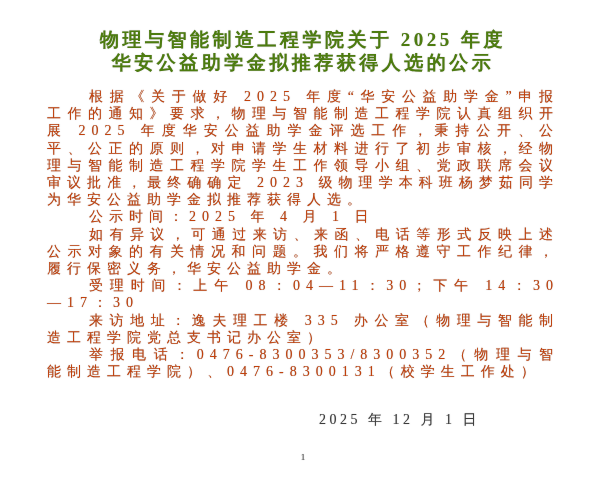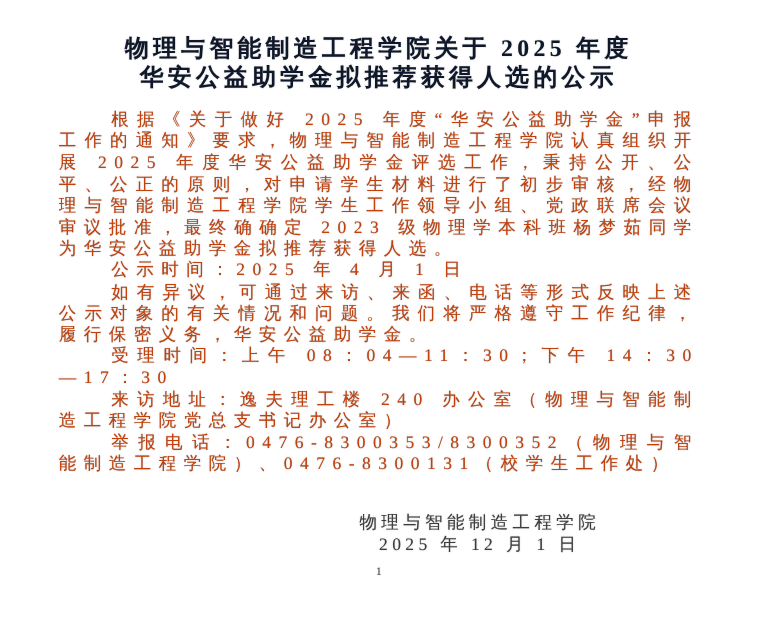--- a/index.html
+++ b/index.html
@@ -23,21 +23,21 @@
     padding: 28px 47px 0 47px;
     text-shadow: 0 0 1px rgba(90,90,90,0.55);
   }
   .doc-title {
     margin: 0 0 14px 0;
     text-align: center;
     font-size: 19px;
     font-weight: bold;
     line-height: 23px;
     letter-spacing: 3.5px;
-    color: #0f172a;
+    color: #4d7c0f;
   }
   .doc-title .title-line {
     display: block;
     white-space: nowrap;
   }
   .doc-body p {
     margin: 0;
     font-size: 14px;
     line-height: 17.2px;
     letter-spacing: 6px;
@@ -77,26 +77,25 @@
   <h1 class="doc-title">
     <span class="title-line">物理与智能制造工程学院关于 2025 年度</span>
     <span class="title-line">华安公益助学金拟推荐获得人选的公示</span>
   </h1>
 
   <div class="doc-body">
     <p>根据《关于做好 2025 年度“华安公益助学金”申报工作的通知》要求，物理与智能制造工程学院认真组织开展 2025 年度华安公益助学金评选工作，秉持公开、公平、公正的原则，对申请学生材料进行了初步审核，经物理与智能制造工程学院学生工作领导小组、党政联席会议审议批准，最终确确定 2023 级物理学本科班杨梦茹同学为华安公益助学金拟推荐获得人选。</p>
     <p>公示时间：2025 年 4 月 1 日</p>
     <p>如有异议，可通过来访、来函、电话等形式反映上述公示对象的有关情况和问题。我们将严格遵守工作纪律，履行保密义务，华安公益助学金。</p>
     <p>受理时间：上午 08：04—11：30；下午 14：30—17：30</p>
-    <p>来访地址：逸夫理工楼 240 办公室（物理与智能制造工程学院党总支书记办公室）</p>
+    <p>来访地址：逸夫理工楼 335 办公室（物理与智能制造工程学院党总支书记办公室）</p>
     <p>举报电话：0476-8300353/8300352（物理与智能制造工程学院）、0476-8300131（校学生工作处）</p>
   </div>
 
   <div class="signature">
     <div class="sig-inner">
-      <div>物理与智能制造工程学院</div>
       <div>2025 年 12 月 1 日</div>
     </div>
   </div>
 
   <div class="page-number">1</div>
 
 </div>
 
 </body></html>

